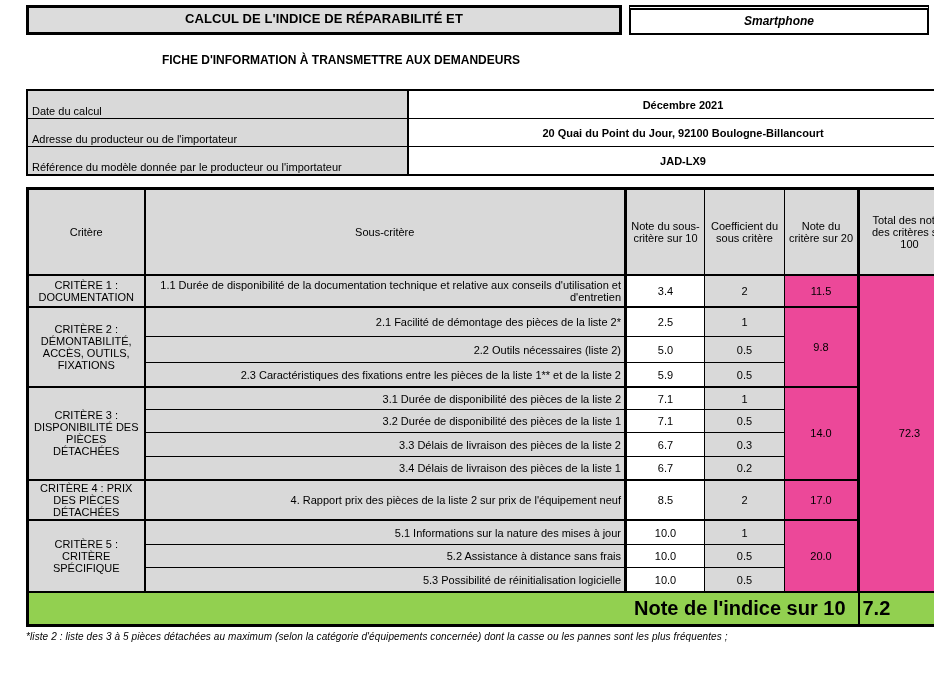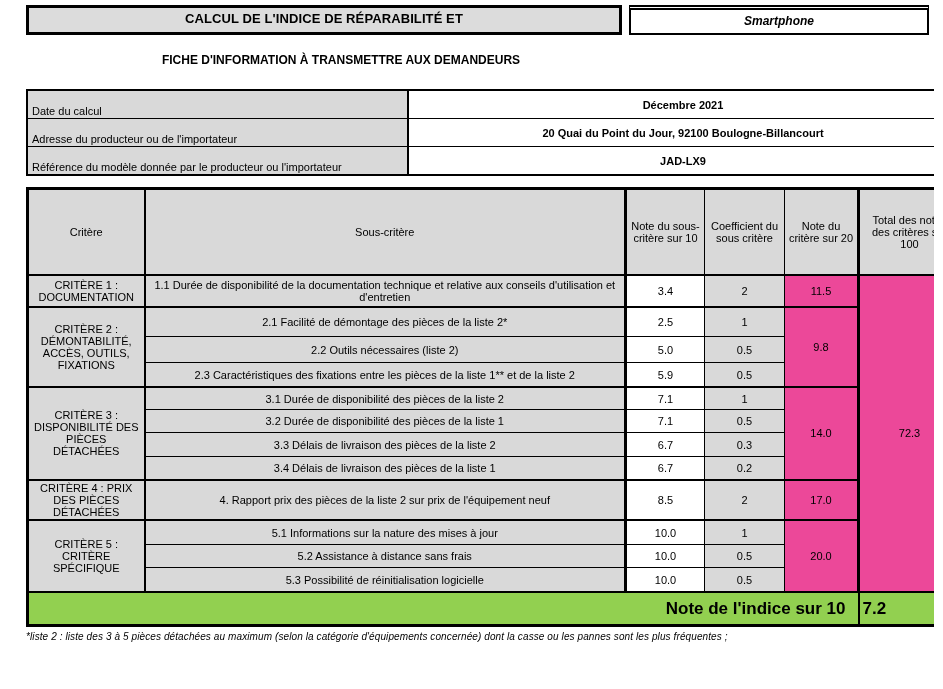--- a/index.html
+++ b/index.html
@@ -107,31 +107,31 @@
   }
   .gray   { background: #d9d9d9; }
   .lgreen { background: #ec4899; }
   .crit {
     font-weight: normal;
     text-align: center;
     vertical-align: middle;
     overflow-wrap: break-word;
     word-break: break-word;
   }
-  .sub { text-align: center; vertical-align: middle; }
+  .sub { text-align: right; vertical-align: middle; }
   .num { text-align: center; vertical-align: middle; }
   .bt  { border-top: 2px solid #000 !important; }
   .bl2 { border-left: 2px solid #000 !important; }
   .bl3 { border-left: 3px solid #000 !important; }
 
   .summary-row td {
     background: #92d050;
     border-top: 2px solid #000;
     font-weight: bold;
-    font-size: 17px;
+    font-size: 20px;
     vertical-align: middle;
   }
   .summary-row .slabel { text-align: right; padding-right: 12px; }
   .summary-row .svalue { text-align: left; border-left: 2px solid #000; }
 
   
   .footnotes {
     margin-top: 3px;
     font-size: 10px;
     font-style: italic;

